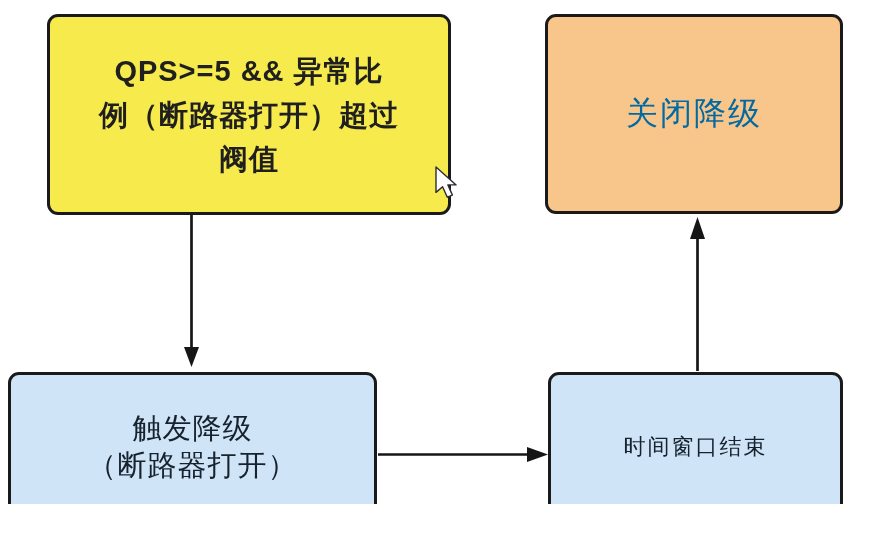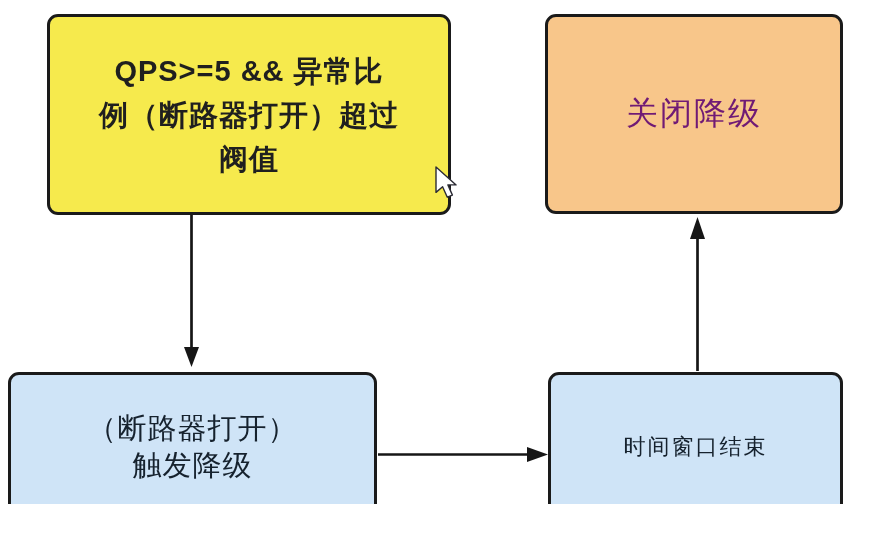--- a/index.html
+++ b/index.html
@@ -39,21 +39,21 @@
     font-weight: 700;
     margin-left: 39px;
   }
   .node-close {
     left: 545px; top: 14px;
     width: 298px; height: 200px;
     background: var(--close-fill, #f8c68a);
     font-size: 32px;
     letter-spacing: 2px;
     font-weight: 500;
-    color: #701a75;
+    color: #0369a1;
   }
   
   .clip {
     position: absolute;
     overflow: hidden;
   }
   .clip-trigger { left: 8px;  top: 372px; width: 369px; height: 132px; }
   .clip-window  { left: 548px; top: 372px; width: 295px; height: 132px; }
   .clip .node {
     left: 0; top: 0;
@@ -97,22 +97,22 @@
     <div class="line">例（断路器打开）超过</div>
     <div class="line">阀值</div>
   </div>
 
   <div class="node node-close">
     <div class="line">关闭降级</div>
   </div>
 
   <div class="clip clip-trigger">
     <div class="node node-trigger">
+      <div class="line">触发降级</div>
       <div class="line">（断路器打开）</div>
-      <div class="line">触发降级</div>
     </div>
   </div>
 
   <div class="clip clip-window">
     <div class="node node-window">
       <div class="line">时间窗口结束</div>
     </div>
   </div>
 
   <svg class="edges" width="875" height="533" viewBox="0 0 875 533">

